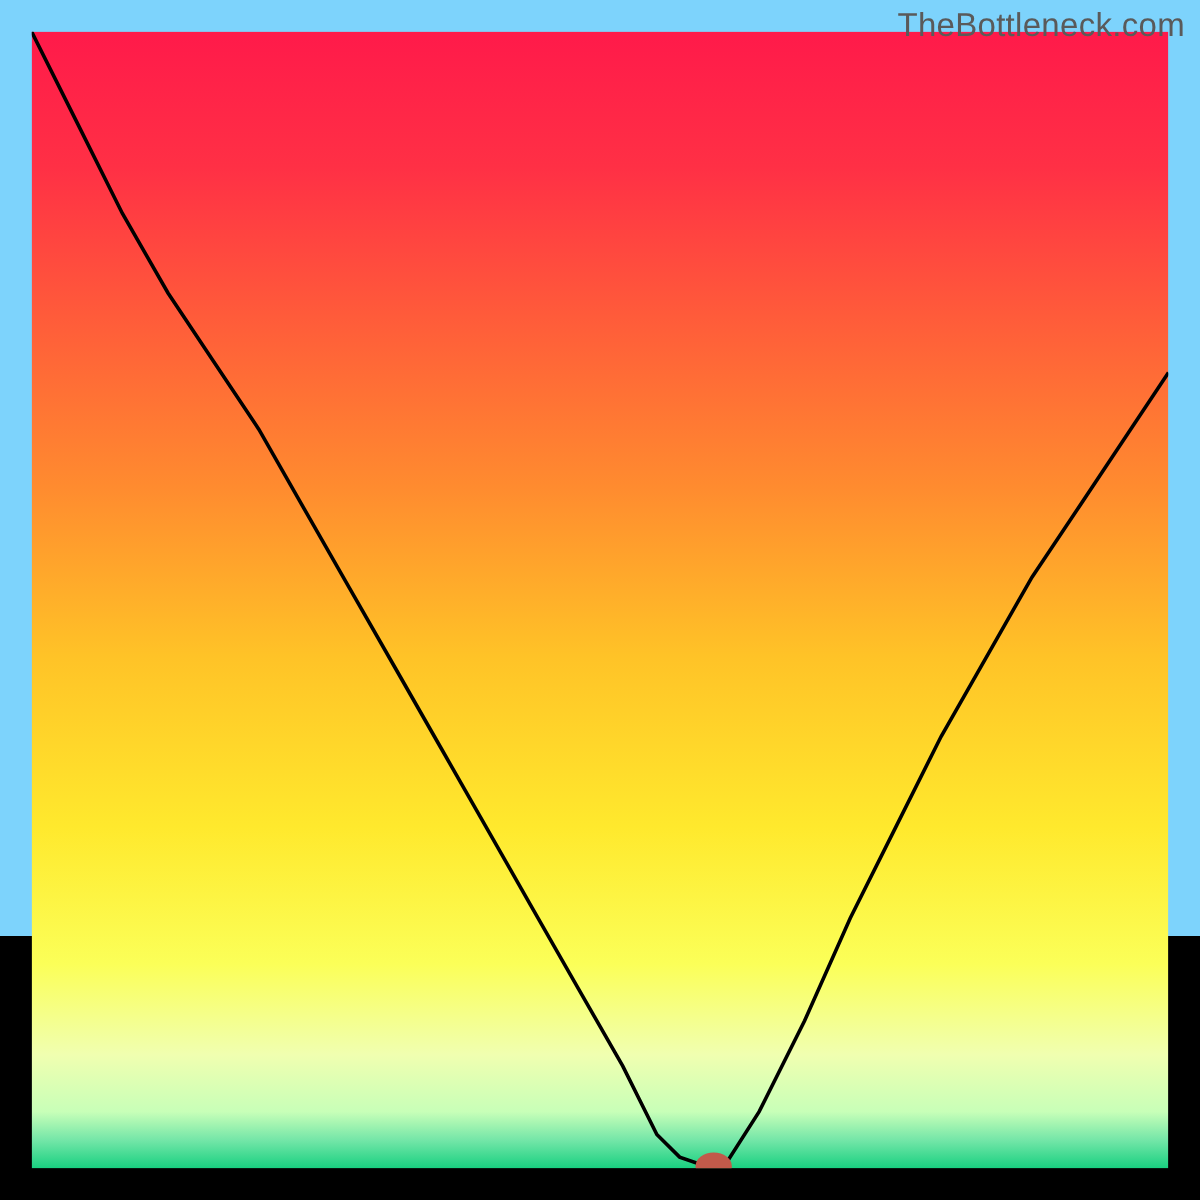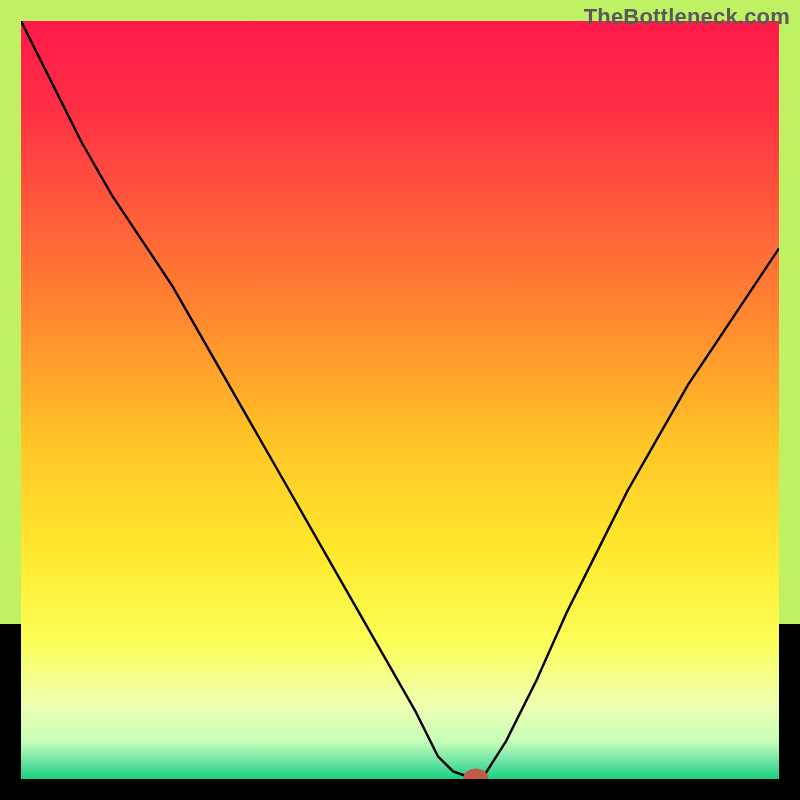--- a/index.html
+++ b/index.html
@@ -8,22 +8,21 @@
     width: 800px;
     height: 800px;
     background: #000;
     font-family: Arial, Helvetica, sans-serif;
     overflow: hidden;
   }
   .frame {
     position: relative;
     width: 800px;
     height: 624px;
-    background: #bef264;
-    font-weight: bold;
+    background: #7dd3fc;
   }
   .watermark {
     position: absolute;
     top: 4px;
     right: 10px;
     color: #5a5a5a;
     font-size: 22px;
     letter-spacing: 0.2px;
     z-index: 5;
   }

